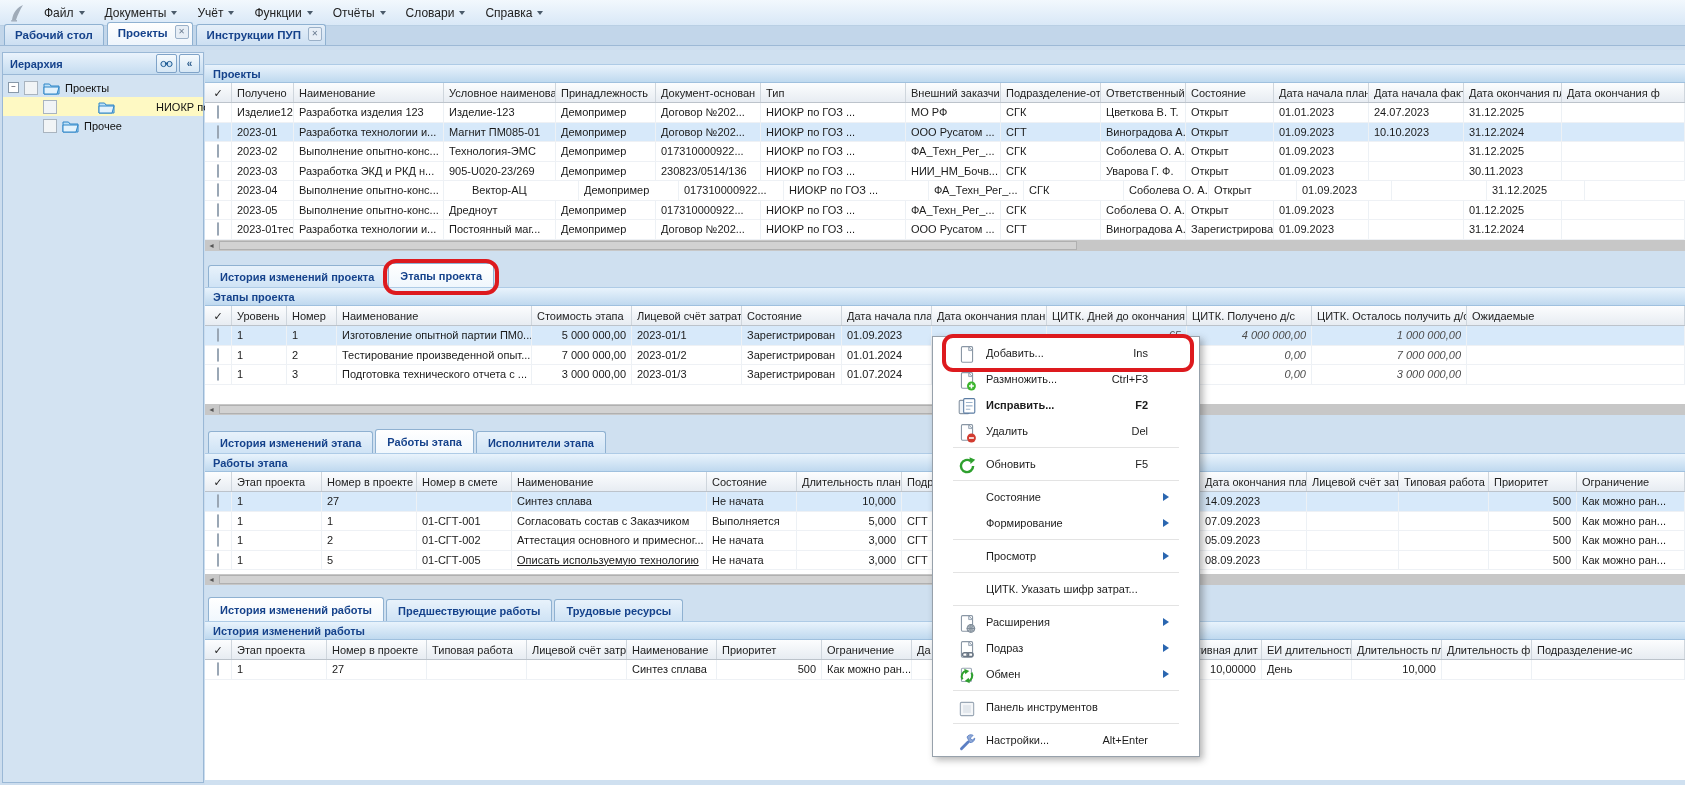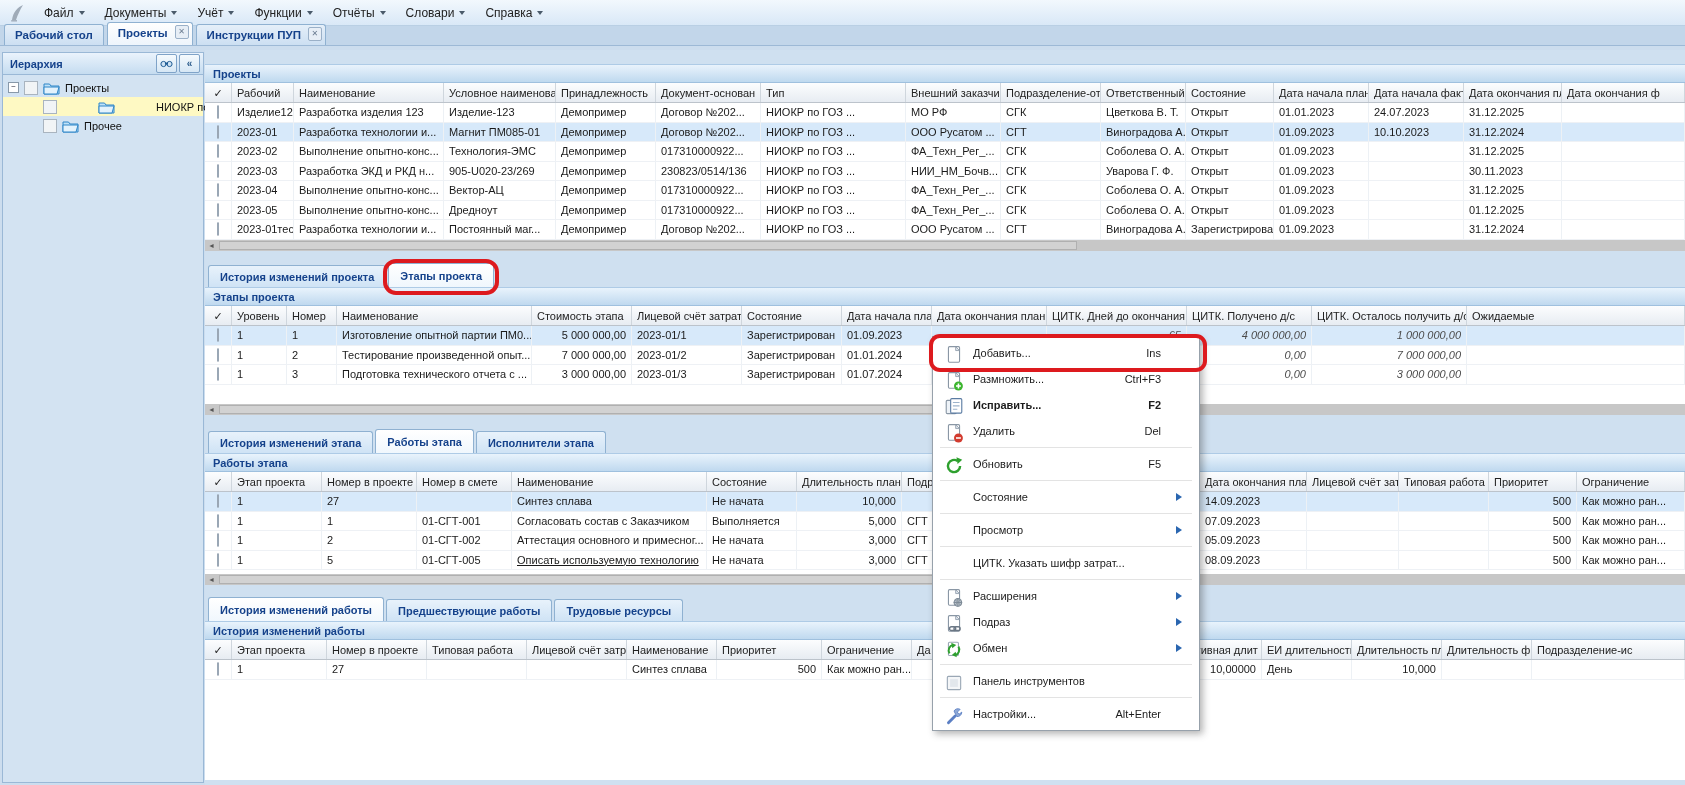--- a/index.html
+++ b/index.html
@@ -72,21 +72,21 @@
   .tabrow{position:absolute;left:0;right:0;height:26px;padding-left:3px;display:flex;align-items:flex-end;}
   .ptab{position:relative;height:22px;margin-right:2px;padding:5px 11px 0 11px;box-sizing:border-box;
         border:1px solid #8fb1d1;border-bottom:none;border-radius:3px 3px 0 0;
         background:linear-gradient(#e8f2fb,#cfe3f5);color:#15428b;font-weight:bold;white-space:nowrap;}
   .ptab.active{background:linear-gradient(#ffffff,#f0f7fd);height:24px;padding-top:6px;}
   .ann{position:absolute;left:-6px;top:-5px;right:-6px;bottom:-8px;border:4px solid #dd1a1e;
        border-radius:13px;pointer-events:none;z-index:60;}
 
   
   #ctx{position:absolute;left:932px;top:336px;width:268px;background:#fff;border:1px solid #97a1ab;
-       box-shadow:3px 3px 7px rgba(40,40,40,.35);padding:3px 4px;z-index:40;box-sizing:border-box;}
+       box-shadow:3px 3px 7px rgba(40,40,40,.35);padding:3px 17px;z-index:40;box-sizing:border-box;}
   .ci{position:relative;display:flex;align-items:center;height:26px;padding:0 8px 0 7px;}
   .ci .ic{width:20px;height:17px;margin-right:9px;flex:none;}
   .ci .lbl{flex:1;color:#1c1c1c;white-space:nowrap;overflow:hidden;}
   .ci .sc{color:#1c1c1c;margin-right:26px;white-space:nowrap;}
   .ci.bold .lbl,.ci.bold .sc{font-weight:bold;}
   .sub{position:absolute;right:9px;top:9px;width:0;height:0;border:4px solid transparent;border-left:6px solid #2a66b0;}
   .csep{height:1px;background:#e3e3e3;margin:3px 3px;}
   .ci .ann{left:-8px;top:-6px;right:-12px;bottom:-6px;border-radius:11px;}
 </style>
 </head>
@@ -177,21 +177,21 @@
       </div>
   </div>
 
   <div id="main">
 
     <div class="panel" id="projects-panel" style="top:14px;">
       <div class="panel-title">Проекты</div>
       <div id="projects-grid">
           <div class="grid-head">
             <div class="gh-cell cbcol">✓</div>
-            <div class="gh-cell" style="width: 62px;">Рабочий</div>
+            <div class="gh-cell" style="width: 62px;">Получено</div>
             <div class="gh-cell" style="width: 150px;">Наименование</div>
             <div class="gh-cell" style="width: 112px;">Условное наименова</div>
             <div class="gh-cell" style="width: 100px;">Принадлежность</div>
             <div class="gh-cell" style="width: 105px;">Документ-основан</div>
             <div class="gh-cell" style="width: 145px;">Тип</div>
             <div class="gh-cell" style="width: 95px;">Внешний заказчик</div>
             <div class="gh-cell" style="width: 100px;">Подразделение-от</div>
             <div class="gh-cell" style="width: 85px;">Ответственный</div>
             <div class="gh-cell" style="width: 88px;">Состояние</div>
             <div class="gh-cell" style="width: 95px;">Дата начала план.</div>
@@ -264,21 +264,21 @@
             <div class="gr-cell" style="width: 88px;">Открыт</div>
             <div class="gr-cell" style="width: 95px;">01.09.2023</div>
             <div class="gr-cell" style="width: 95px;"></div>
             <div class="gr-cell" style="width: 98px;">30.11.2023</div>
             <div class="gr-cell" style="width: 123px;"></div>
           </div>
           <div class="grid-row">
             <div class="gr-cell cbcol"><span class="cb"></span></div>
             <div class="gr-cell" style="width: 62px;">2023-04</div>
             <div class="gr-cell" style="width: 150px;">Выполнение опытно-конс...</div>
-            <div class="gr-cell" style="width: 112px;">Вектор-АЦ</div>
+            <div class="gr-cell" style="width: 112px; margin-left: 23px;">Вектор-АЦ</div>
             <div class="gr-cell" style="width: 100px;">Демопример</div>
             <div class="gr-cell" style="width: 105px;">017310000922...</div>
             <div class="gr-cell" style="width: 145px;">НИОКР по ГОЗ ...</div>
             <div class="gr-cell" style="width: 95px;">ФА_Техн_Рег_...</div>
             <div class="gr-cell" style="width: 100px;">СГК</div>
             <div class="gr-cell" style="width: 85px;">Соболева О. А.</div>
             <div class="gr-cell" style="width: 88px;">Открыт</div>
             <div class="gr-cell" style="width: 95px;">01.09.2023</div>
             <div class="gr-cell" style="width: 95px;"></div>
             <div class="gr-cell" style="width: 98px;">31.12.2025</div>
@@ -592,20 +592,25 @@
           </svg></span>
         <span class="lbl">Обновить</span>
         <span class="sc">F5</span>
       </div>
       <div class="csep"></div>
       <div class="ci">
         <span class="ic"></span>
         <span class="lbl">Состояние</span>
         <span class="sub"></span>
       </div>
+      <div class="ci">
+        <span class="ic"></span>
+        <span class="lbl">Формирование</span>
+        <span class="sub"></span>
+      </div>
       <div class="csep"></div>
       <div class="ci">
         <span class="ic"></span>
         <span class="lbl">Просмотр</span>
         <span class="sub"></span>
       </div>
       <div class="csep"></div>
       <div class="ci">
         <span class="ic"></span>
         <span class="lbl">ЦИТК. Указать шифр затрат...</span>

